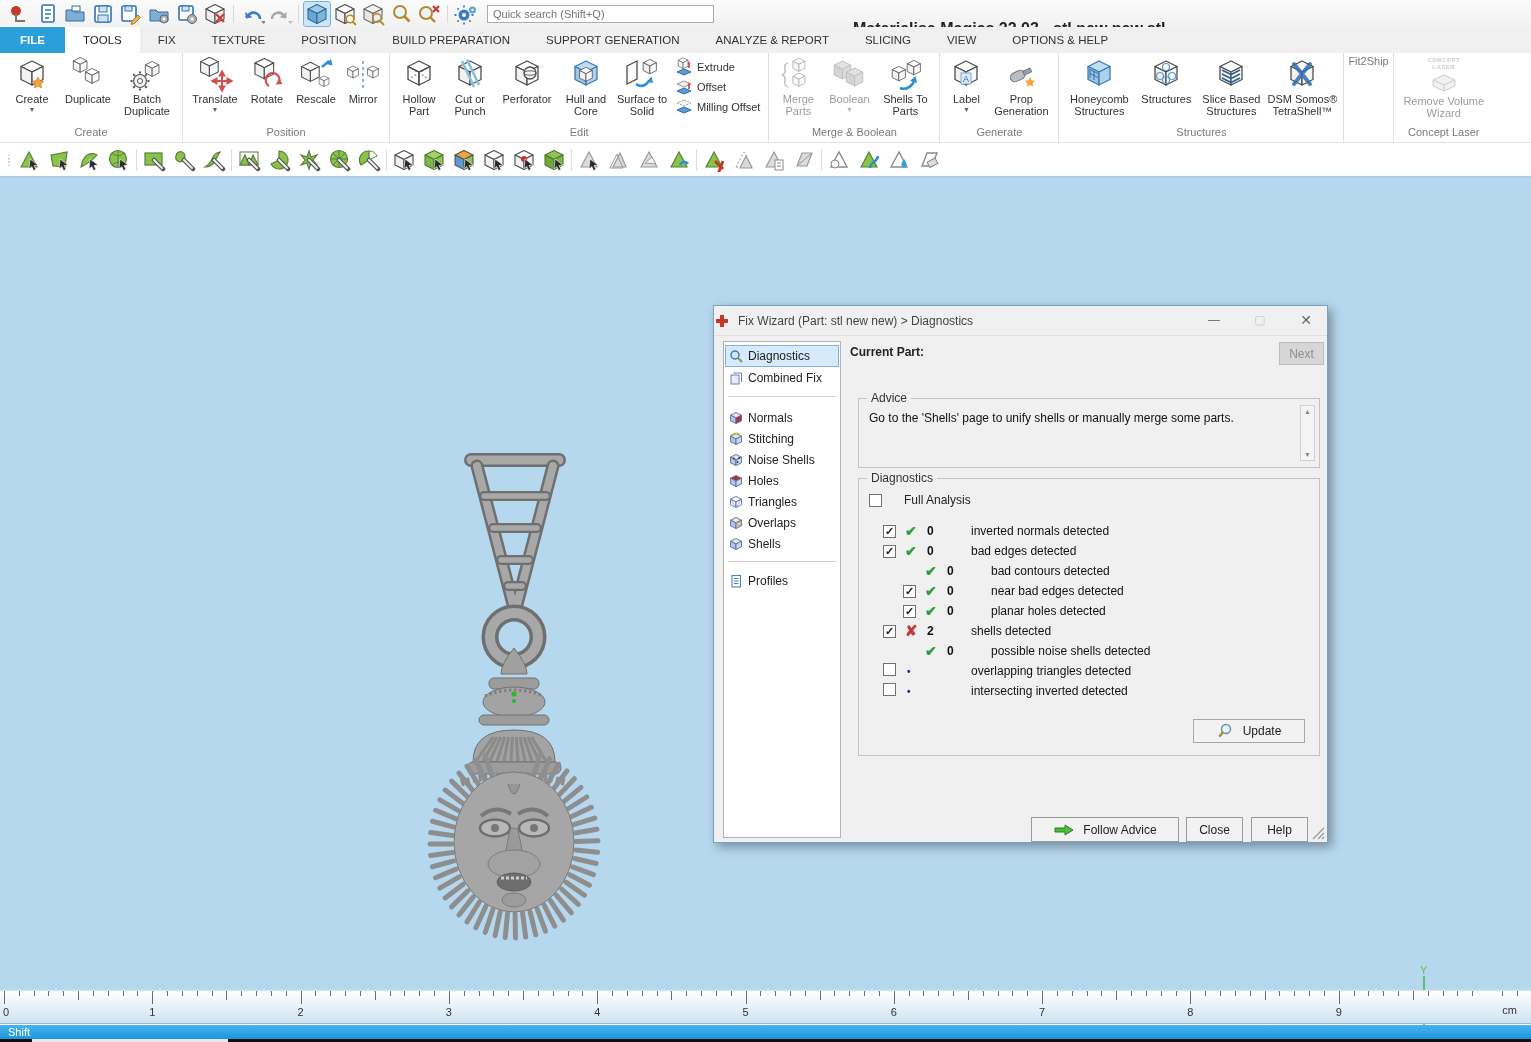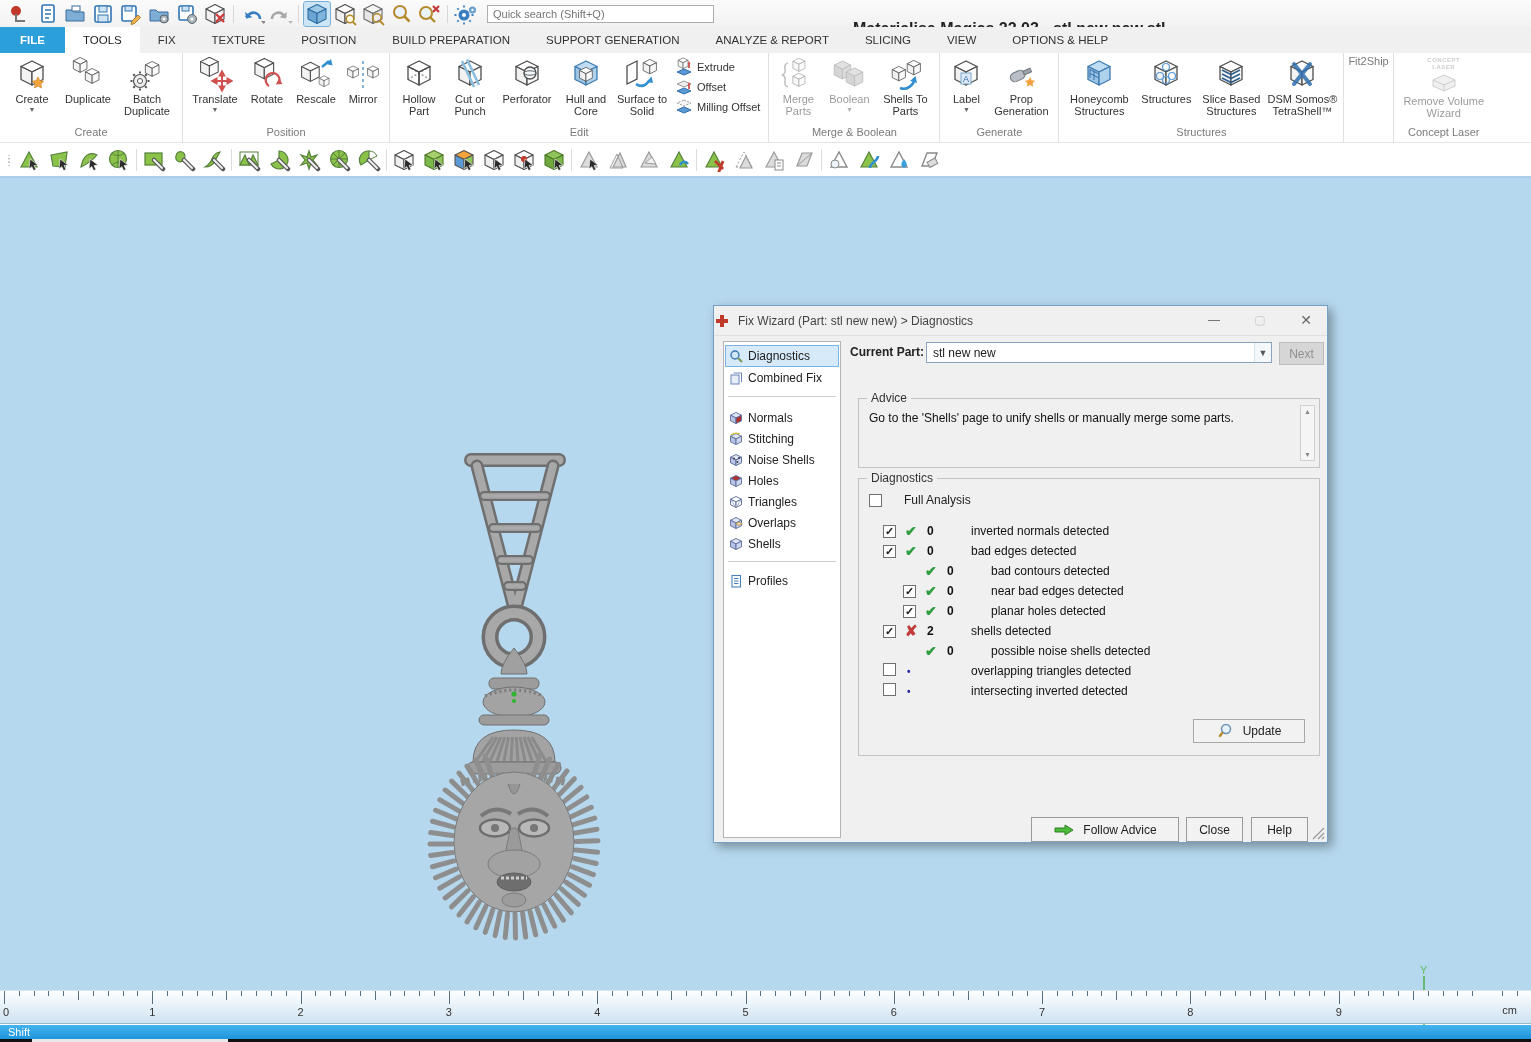--- a/index.html
+++ b/index.html
@@ -968,24 +968,20 @@
           <div class="navitem" style="top: 229px;">
             <svg width="14" height="14" viewBox="0 0 14 14">
               <rect x="3" y="1.5" width="8.5" height="11.5" fill="#fff" stroke="#4a82c0" stroke-width="1.1"></rect>
               <path d="M5 4.5 h4.5 M5 7 h4.5 M5 9.5 h4.5" stroke="#4a82c0" stroke-width="1"></path>
             </svg>
             <span>Profiles</span>
           </div>
         </div>
 
       <span id="cp-label">Current Part:</span>
-      <div id="cp-combo">
-        <span class="val">stl new new</span>
-        <span class="arr">▼</span>
-      </div>
       <div id="btn-next">Next</div>
 
       <div class="fset" id="fs-advice">
         <span class="flabel">Advice</span>
         <div id="advice-text">Go to the 'Shells' page to unify shells or manually merge some parts.</div>
         <div id="advice-sb">
             <span>▲</span>
             <span>▼</span>
           </div>
       </div>

